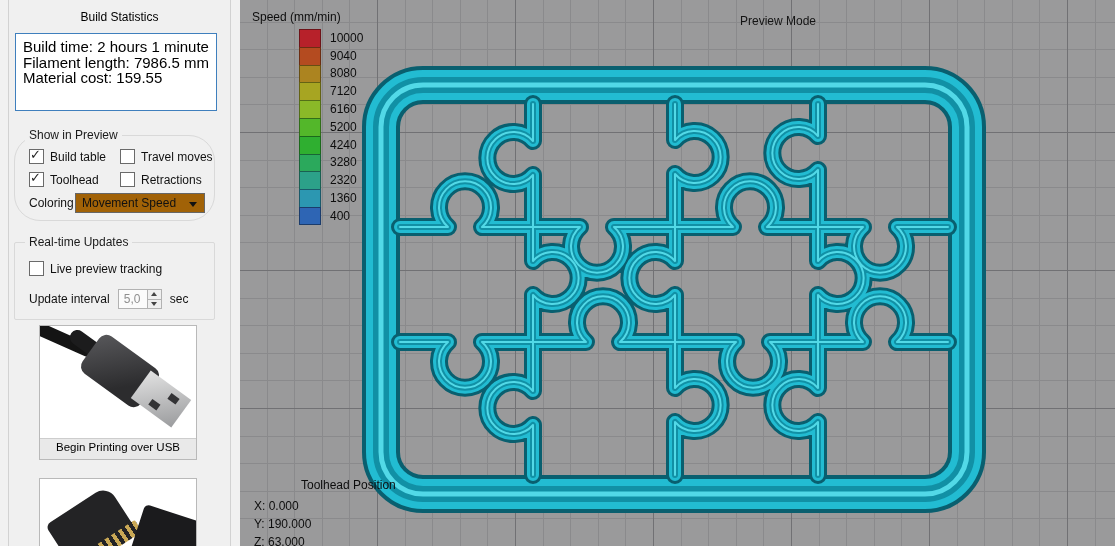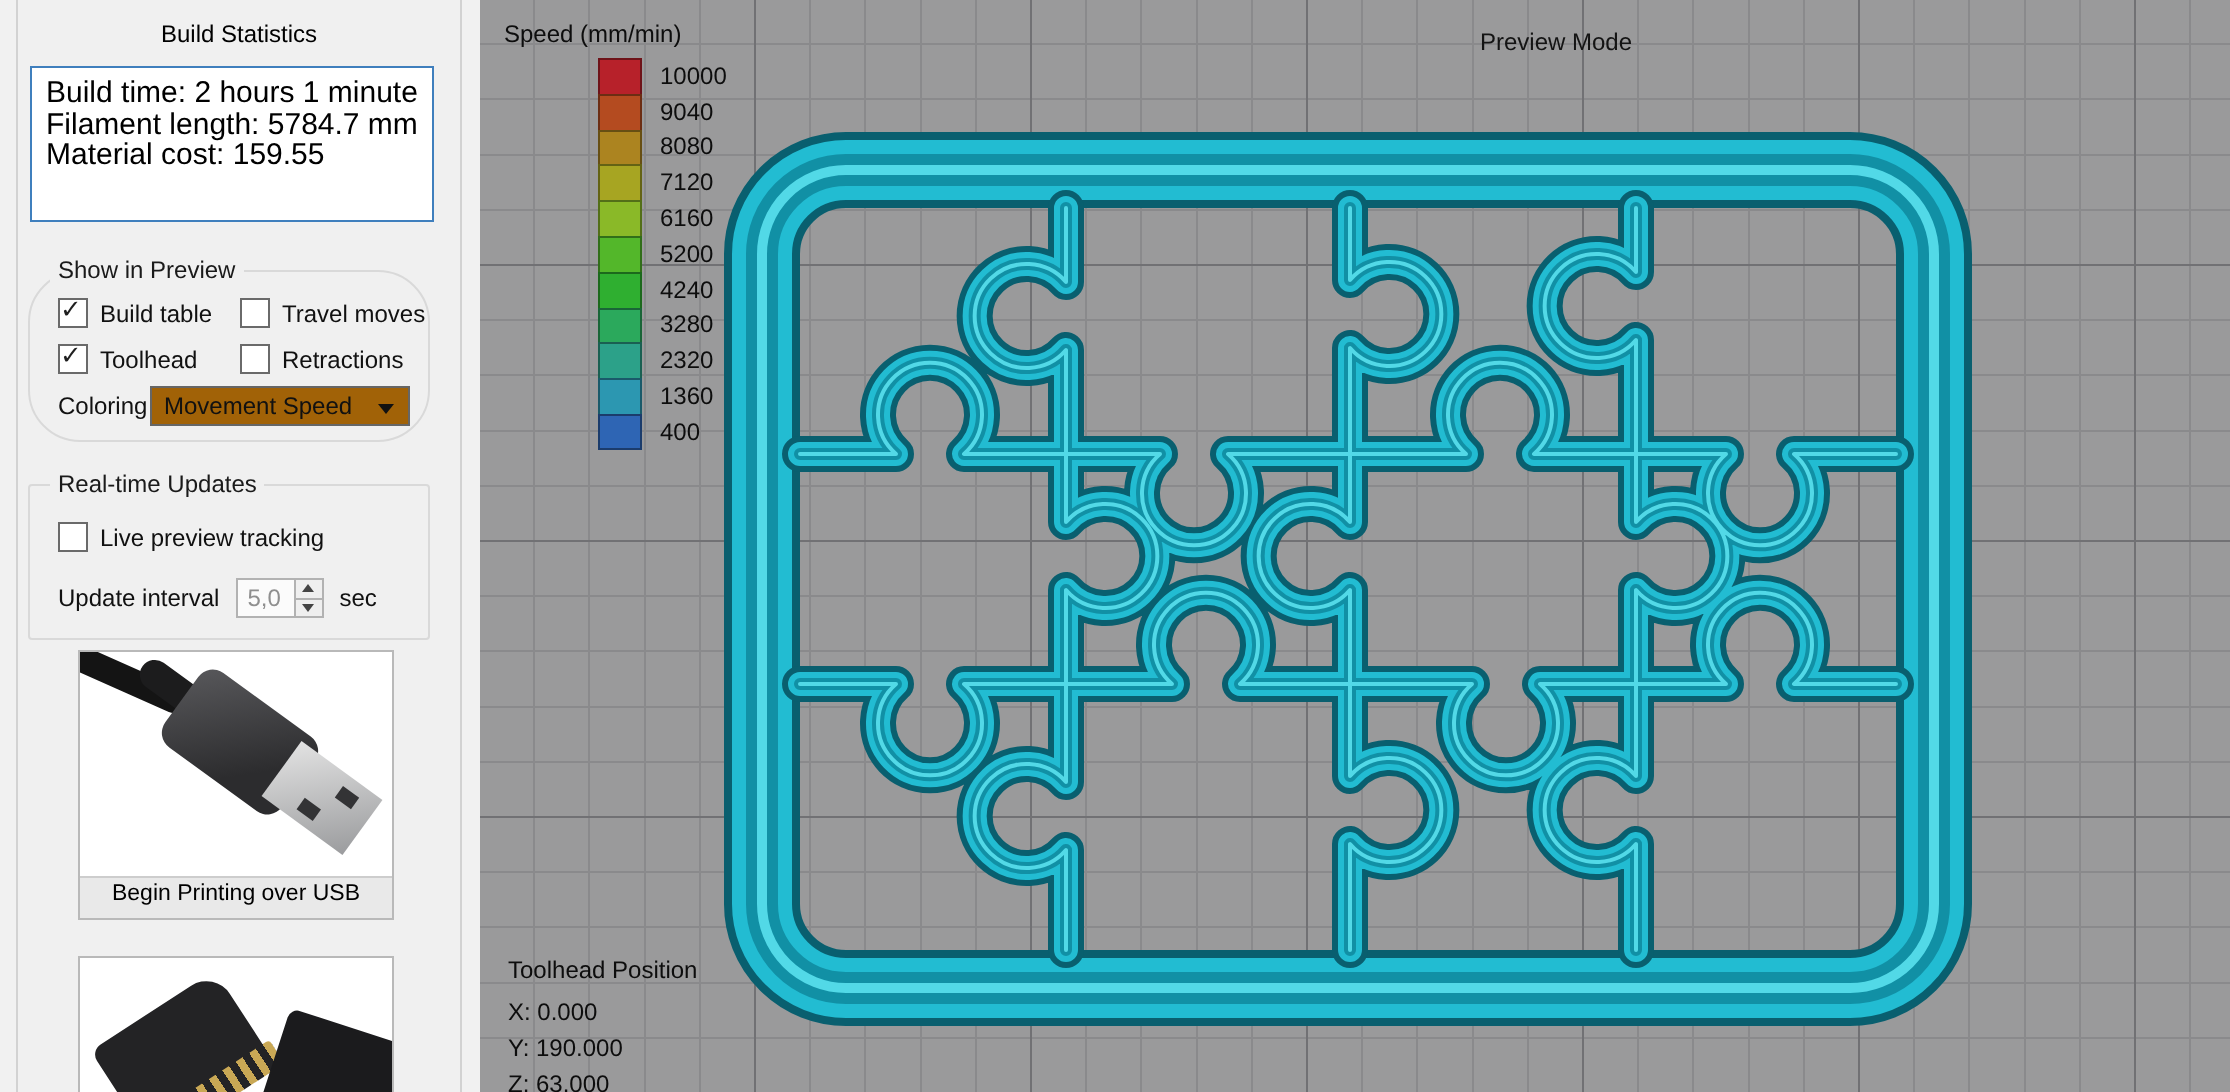--- a/index.html
+++ b/index.html
@@ -69,21 +69,21 @@
     cursor:grab;
   }
   .preview-title{position:absolute;left:538px;top:14px;transform:translateX(-50%);color:#141414;}
   .legend{position:absolute;left:12px;top:10px;}
   .legend-title{color:#0d0d0d;margin-bottom:5px;}
   .legend-entry{display:flex;align-items:center;height:17.8px;padding-left:47px;}
   .legend-swatch{width:22px;height:17.8px;box-sizing:border-box;border:1px solid rgba(0,0,0,0.4);border-bottom:none;}
   .legend-entry:last-child .legend-swatch{border-bottom:1px solid rgba(0,0,0,0.4);}
   .legend-value{margin-left:9px;color:#0d0d0d;}
   .toolhead-pos{position:absolute;left:14px;top:476px;color:#0d0d0d;line-height:18px;}
-  .toolhead-pos .tp-title{margin-bottom:3px;}
+  .toolhead-pos .tp-title{margin-bottom:3px;margin-left:47px;}
   svg.puzzle{position:absolute;left:0;top:0;width:875px;height:546px;pointer-events:none;}
   .s-frame-1{fill:none;stroke:var(--model-outline,#095f6f);stroke-width:38;}
   .s-frame-2{fill:none;stroke:var(--model-fill,#22bcd2);stroke-width:30;}
   .s-frame-3{fill:none;stroke:var(--model-dark,#1190a5);stroke-width:16;}
   .s-frame-4{fill:none;stroke:var(--model-light,#52d9e7);stroke-width:5;}
   .s-wall-1{fill:none;stroke:var(--model-outline,#095f6f);stroke-width:18;}
   .s-wall-2{fill:none;stroke:var(--model-fill,#22bcd2);stroke-width:12;}
   .s-wall-3{fill:none;stroke:var(--model-dark,#1190a5);stroke-width:6;}
   .s-wall-4{fill:none;stroke:var(--model-light,#52d9e7);stroke-width:2;}
   .rounded{stroke-linejoin:round;stroke-linecap:round;}
@@ -92,21 +92,21 @@
 <body>
 
 <div class="app">
 
   <div class="sidebar">
 
     <div class="panel-title">Build Statistics</div>
 
     <div class="stats-box">
       <div>Build time: 2 hours 1 minute</div>
-      <div>Filament length: 5784.7 mm</div>
+      <div>Filament length: 7986.5 mm</div>
       <div>Material cost: 159.55</div>
     </div>
 
     <div class="groupbox gb-show">
       <span class="gb-label">Show in Preview</span>
 
       <div class="cb-row" style="left:14px;top:13px;">
         <span class="cbox checked"></span>
         <span>Build table</span>
       </div>

